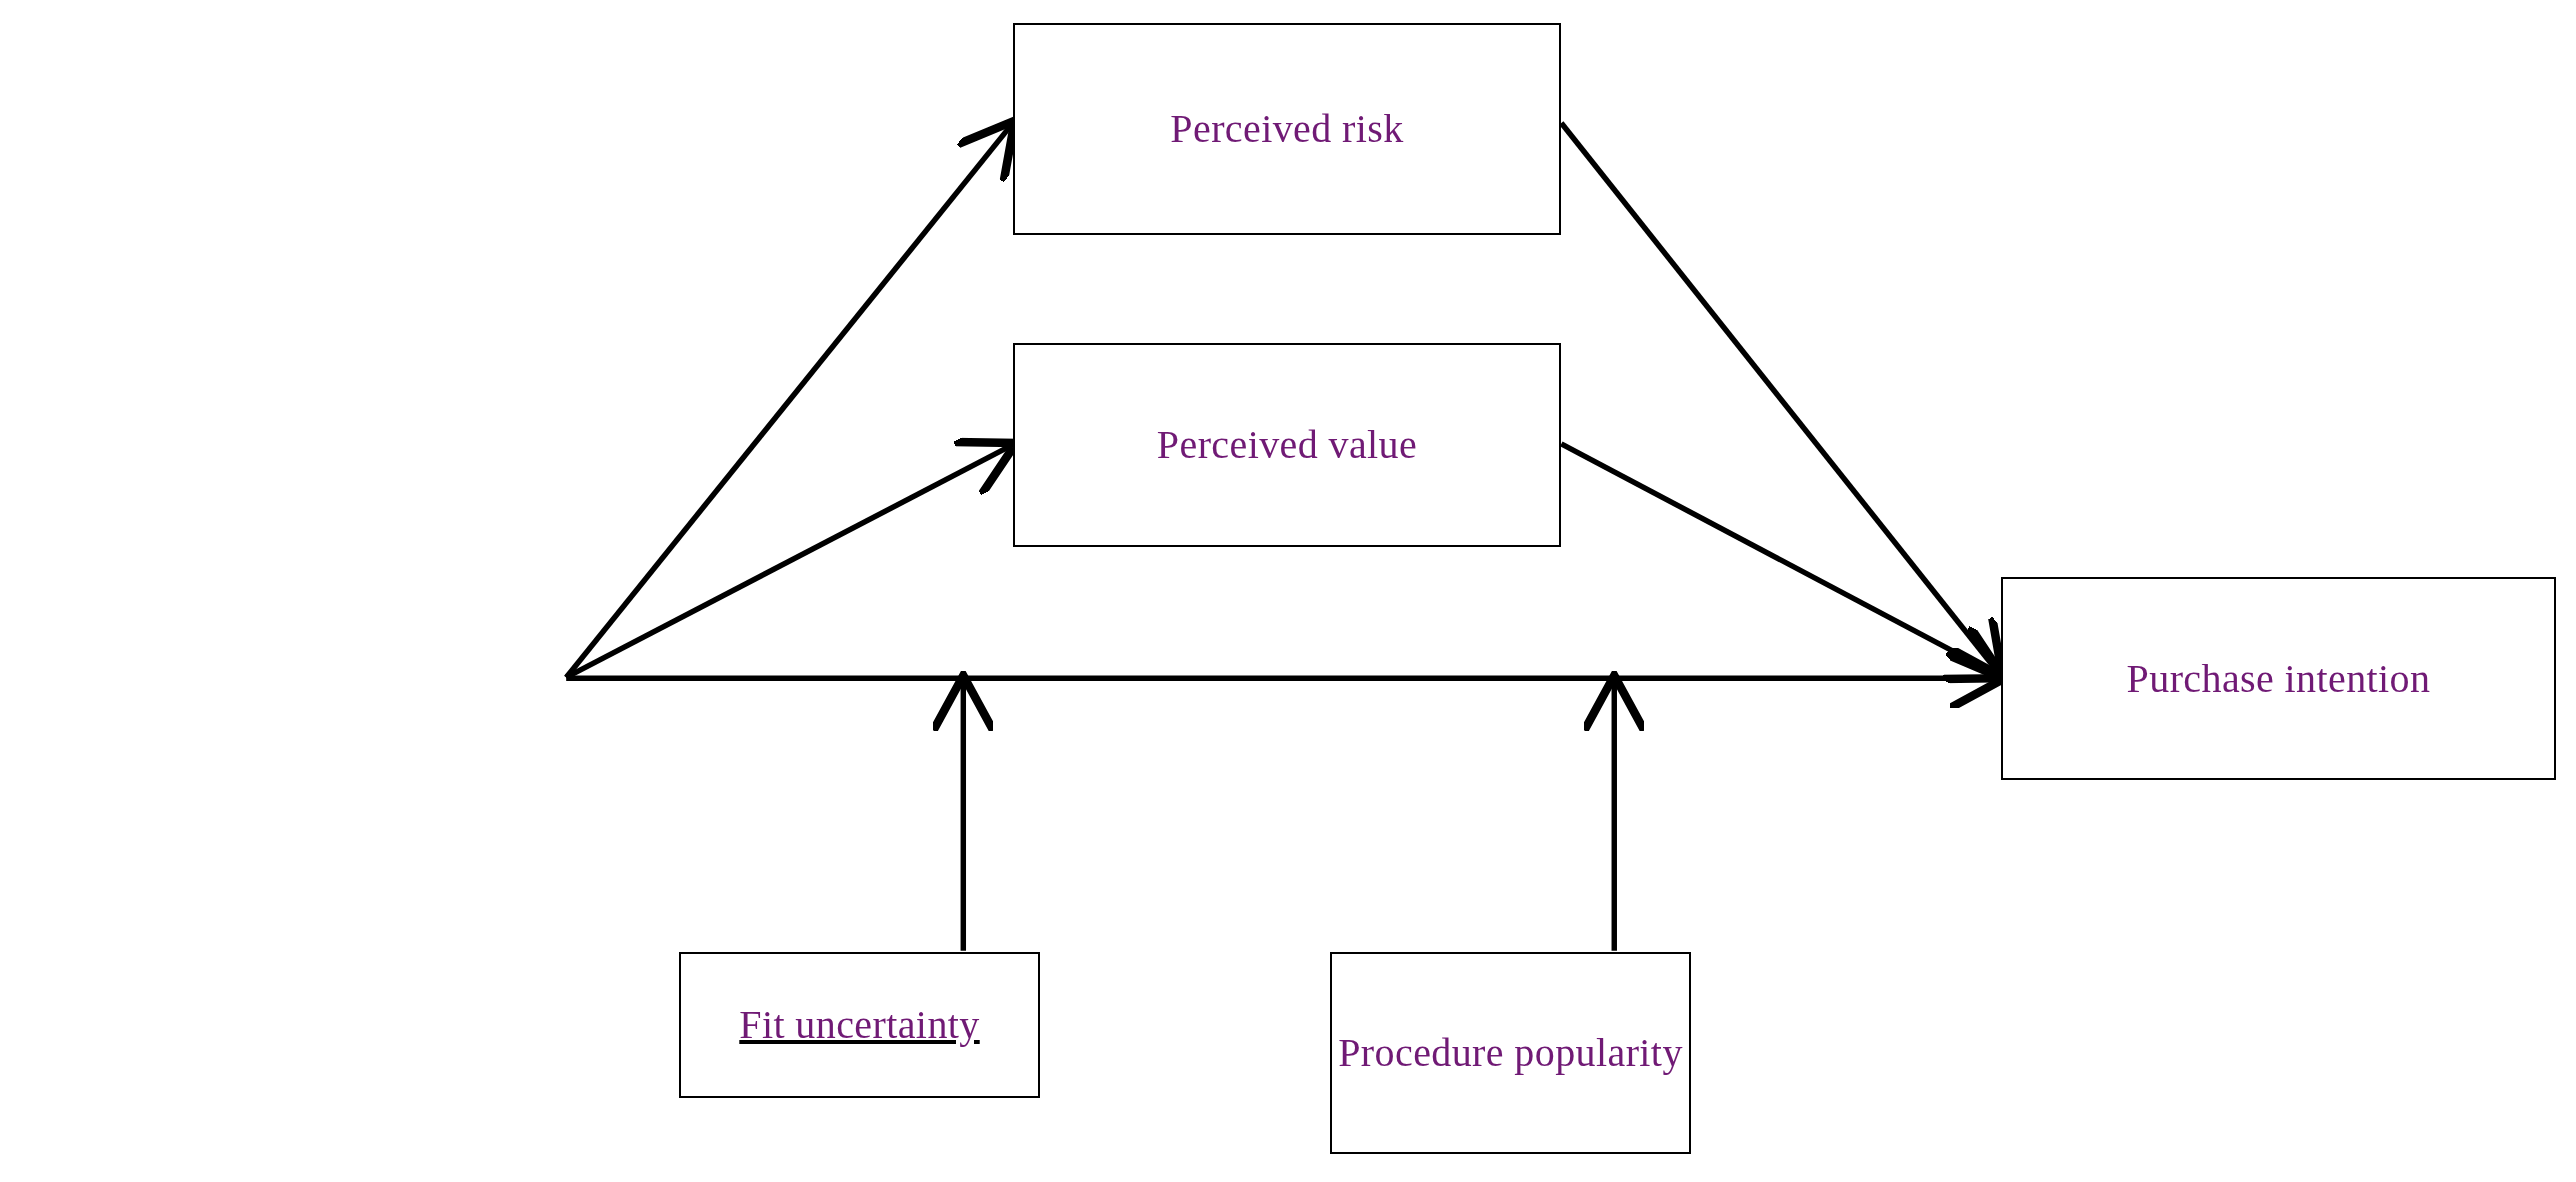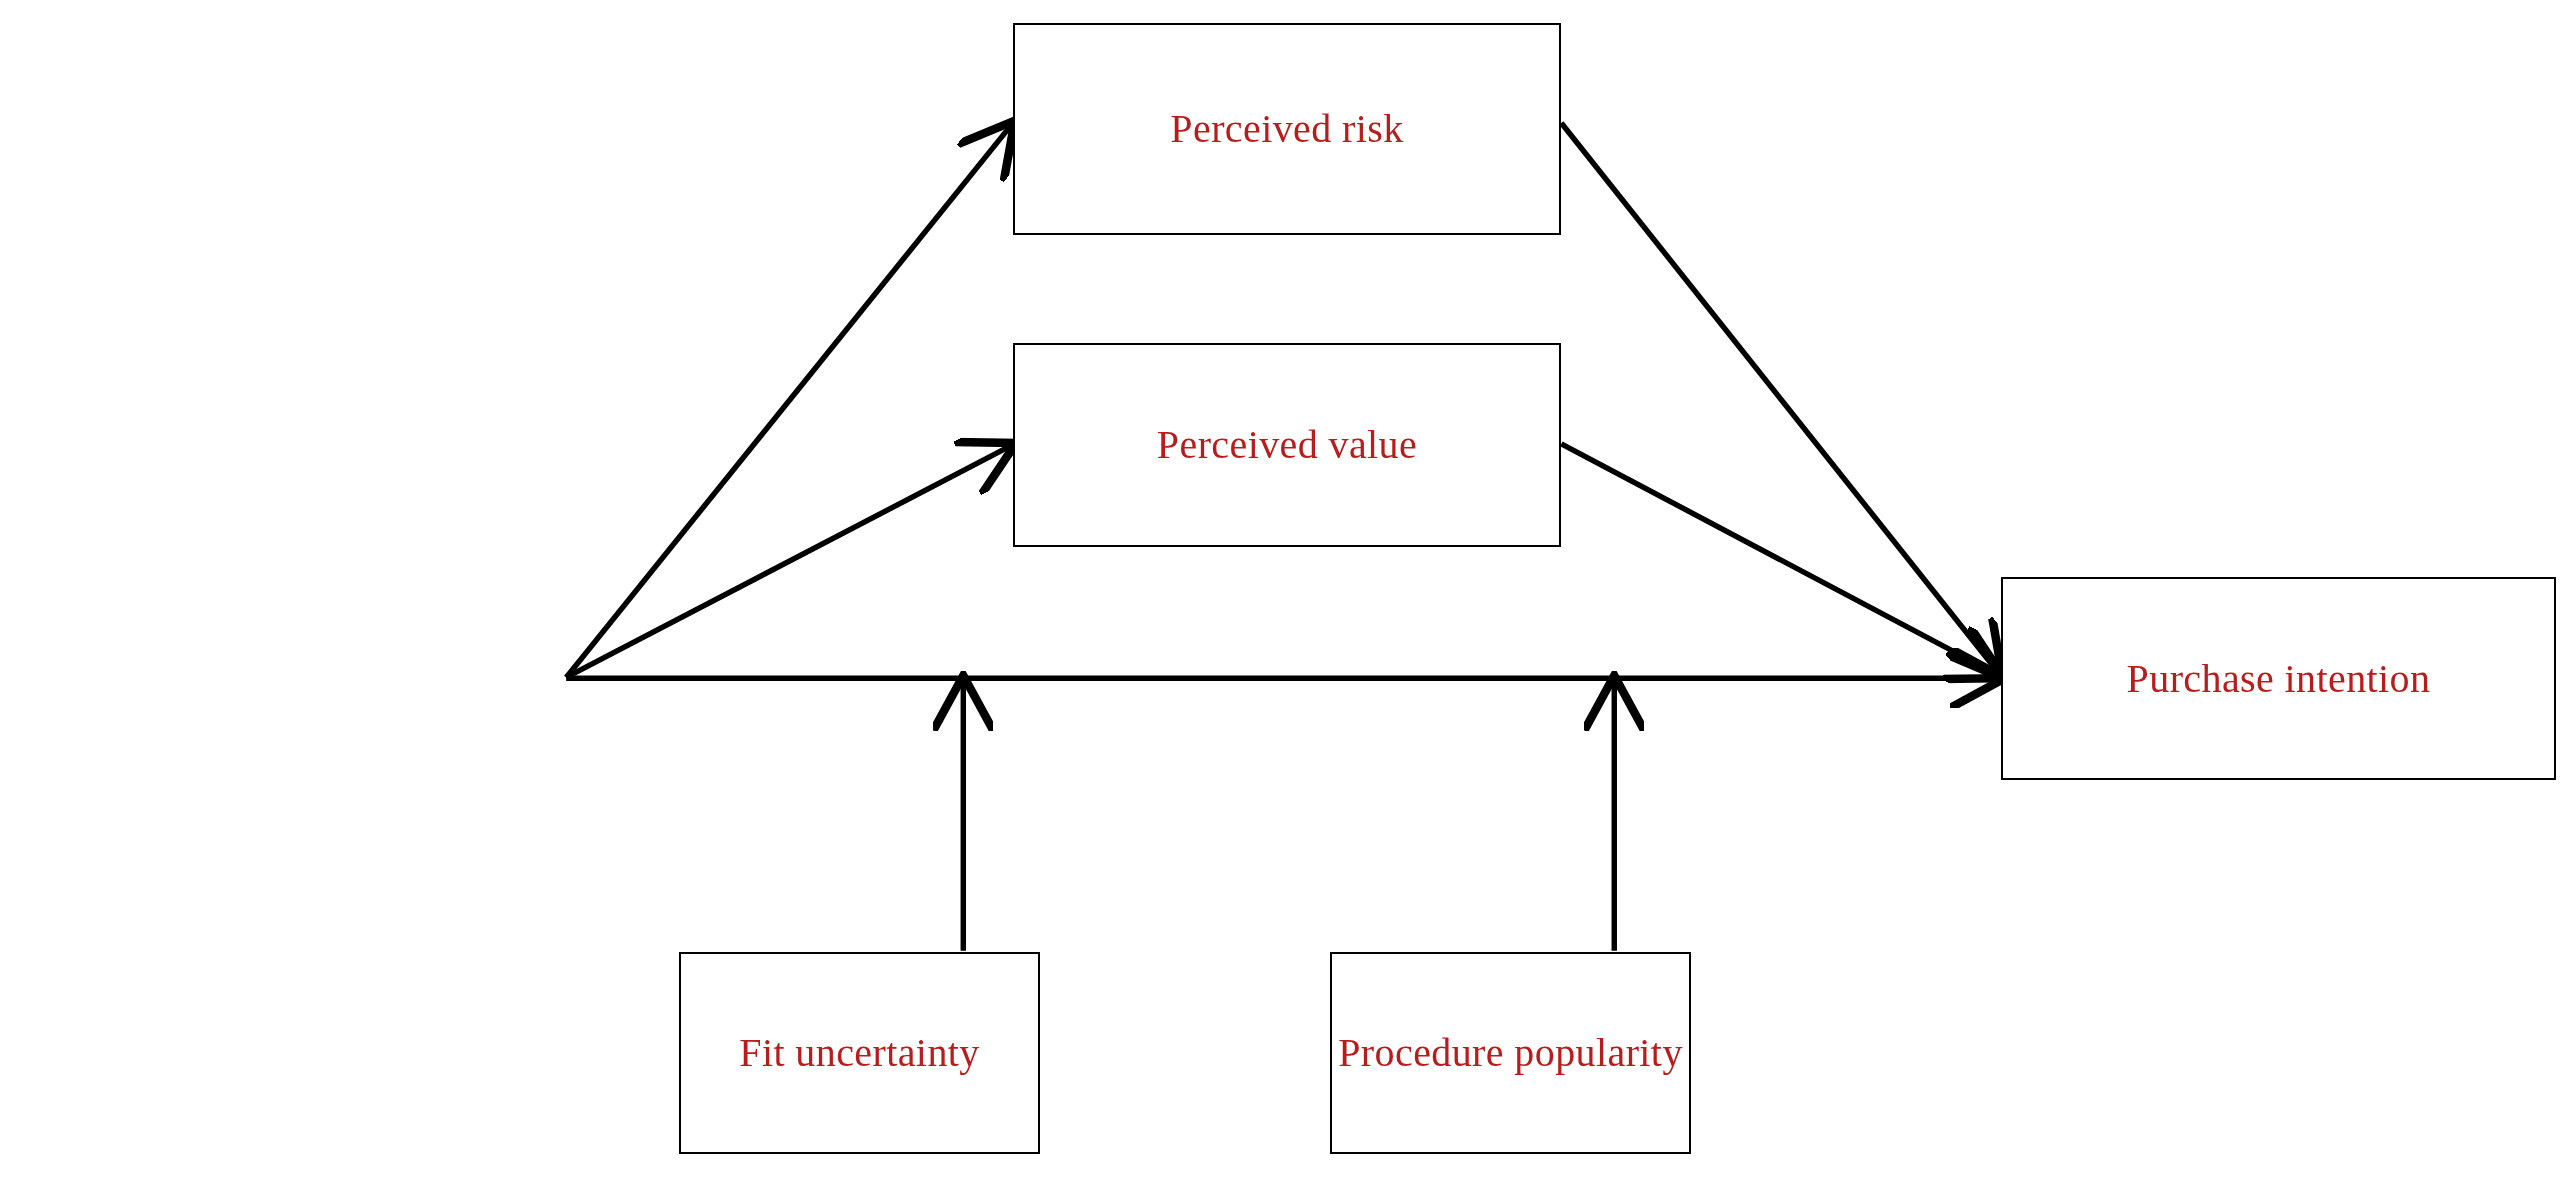--- a/index.html
+++ b/index.html
@@ -29,21 +29,21 @@
     border: 2.3px solid #000000;
     background: #ffffff;
     display: flex;
     align-items: center;
     justify-content: center;
   }
   .node-label {
     font-family: "Liberation Serif", "DejaVu Serif", serif;
     font-size: 40px;
     line-height: 1.1;
-    color: #b91c1c;
+    color: #701a75;
     text-align: left;
     white-space: nowrap;
     letter-spacing: 0.4px;
   }
 </style>
 </head>
 <body>
 
 <div id="diagram-root">
 
@@ -77,21 +77,21 @@
   </div>
 
   <div class="node-box" style="left:2001px; top:577px; width:555px; height:203px;">
     <span class="node-label">Purchase intention</span>
   </div>
 
   <div class="node-box" style="left:1013px; top:343px; width:548px; height:204px;">
     <span class="node-label">Perceived value</span>
   </div>
 
-  <div class="node-box" style="left:679px; top:952px; width:361px; height:202px;">
+  <div class="node-box" style="left:679px; top:952px; width:361px; height:146px;text-decoration:underline;">
     <span class="node-label">Fit uncertainty</span>
   </div>
 
   <div class="node-box" style="left:1330px; top:952px; width:361px; height:202px;">
     <span class="node-label">Procedure popularity</span>
   </div>
 
 </div>
 
 

